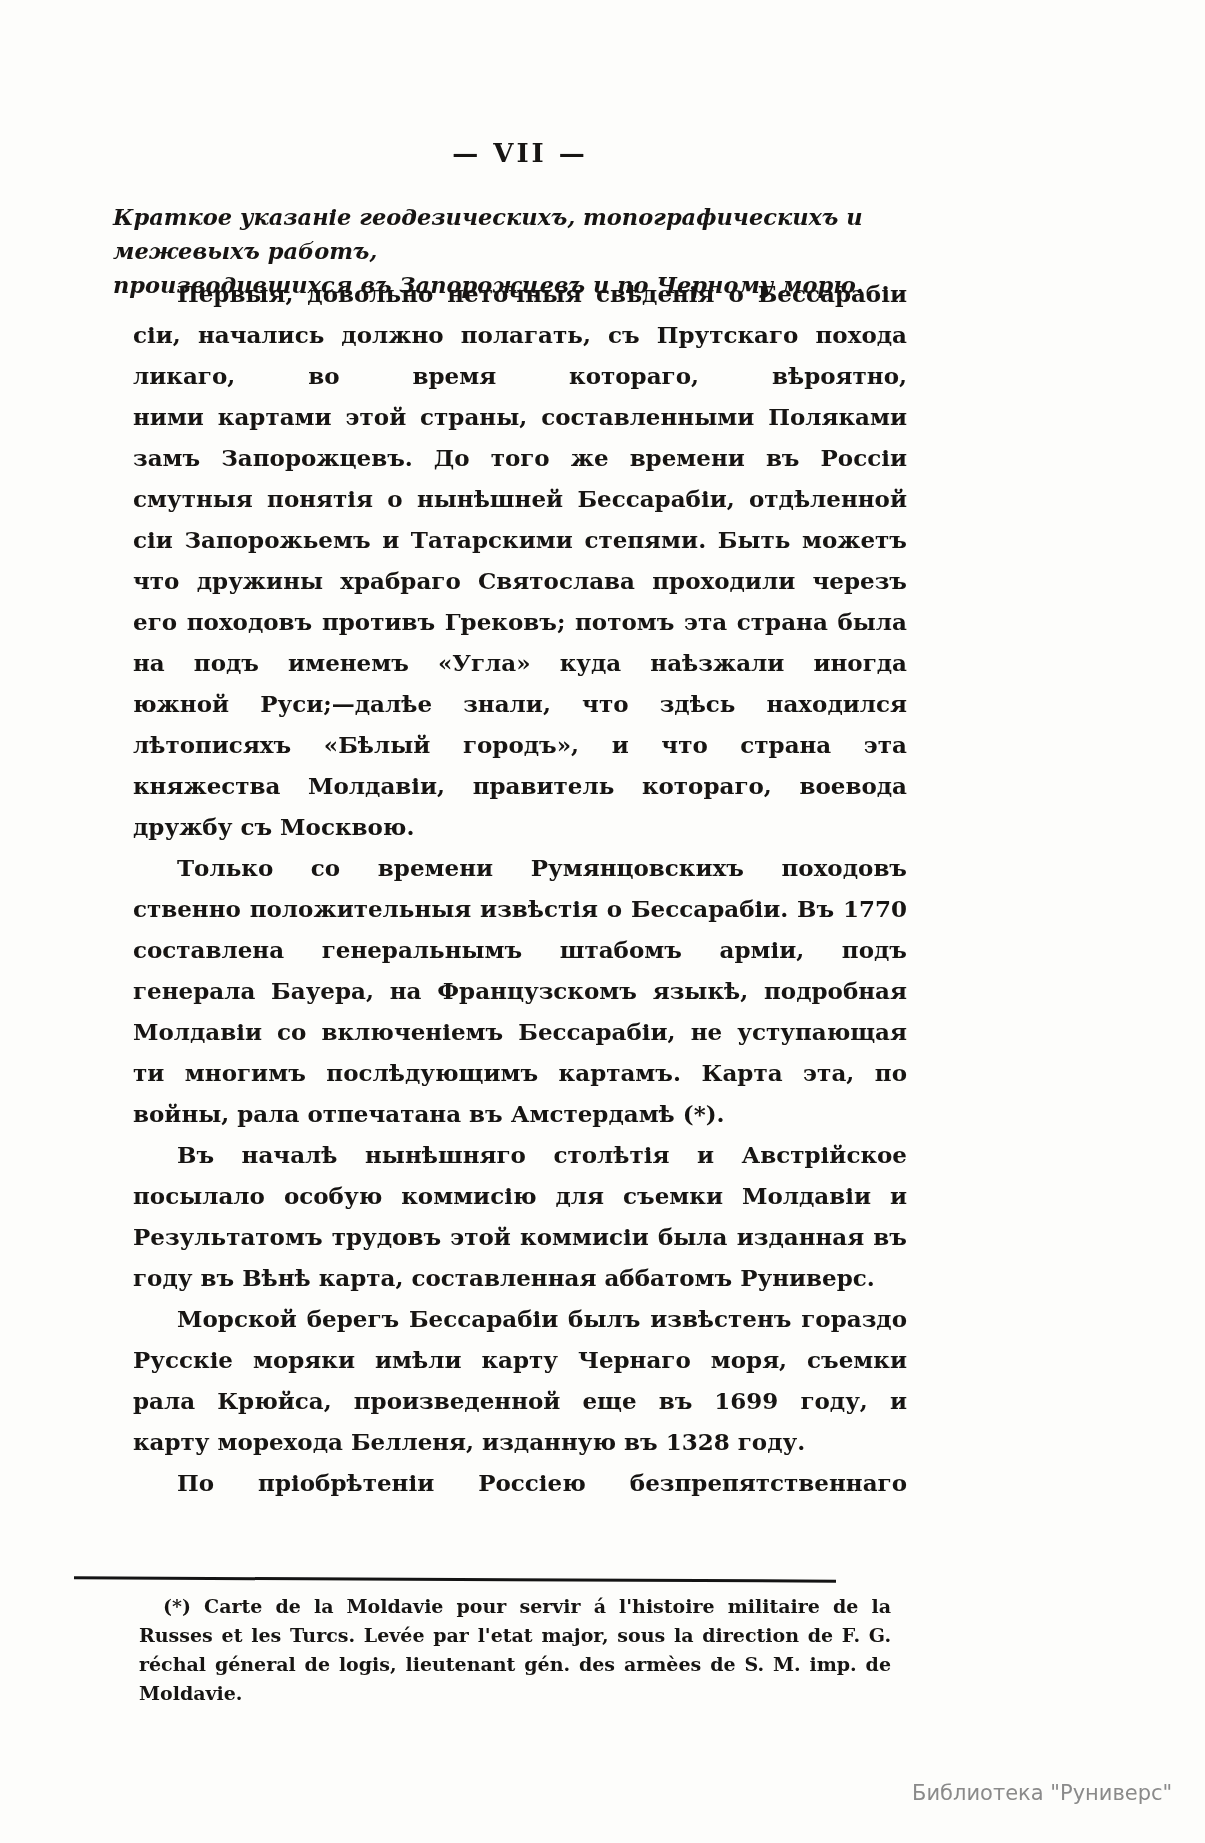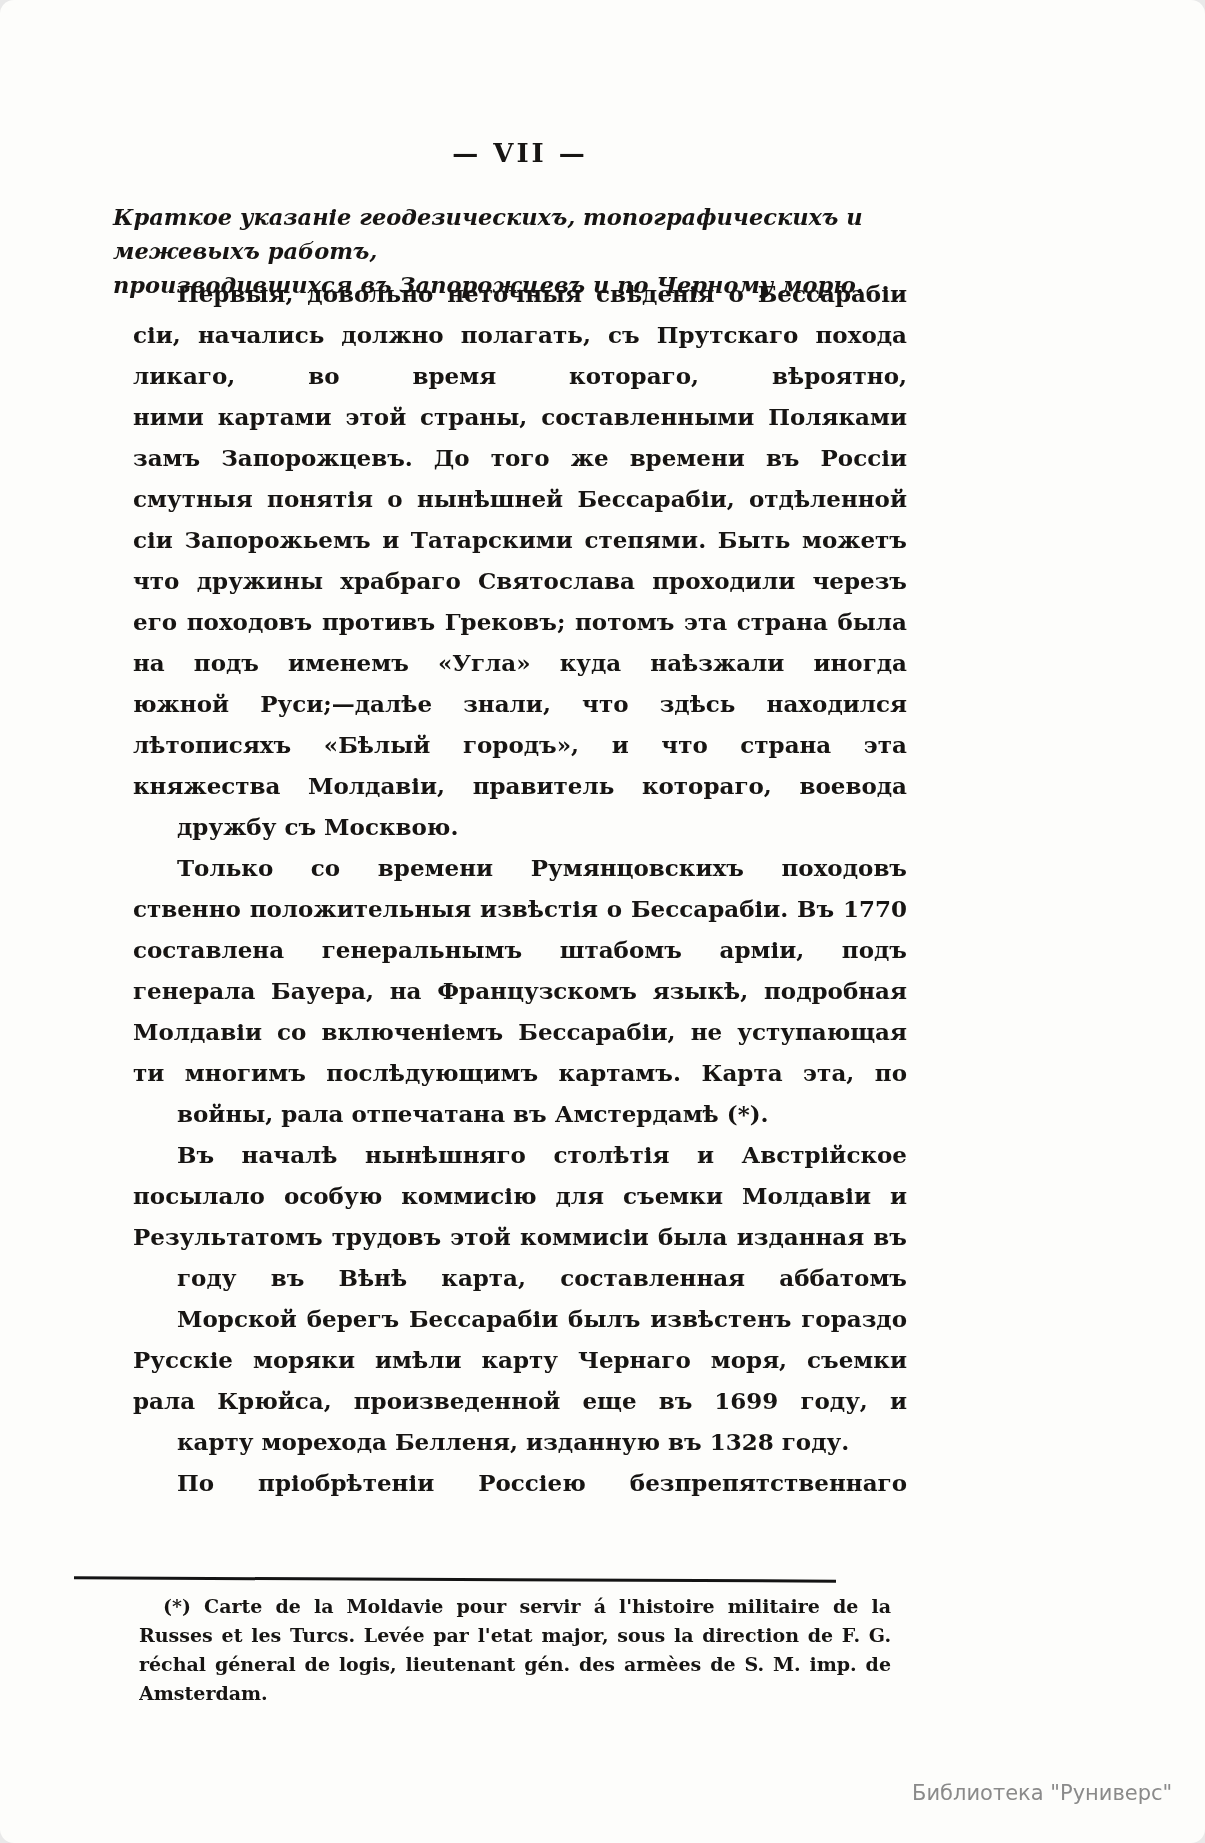--- a/index.html
+++ b/index.html
@@ -5,21 +5,20 @@
   html, body { margin: 0; padding: 0; background: #e9e9e9; }
   .page {
     position: relative;
     width: 1205px;
     height: 1843px;
     margin: 0 auto;
     background: #fdfdfb;
     font-family: "DejaVu Serif", serif;
     color: #171513;
     overflow: hidden;
-    border-radius: 14px;
   }
   .page-number {
     position: absolute;
     top: 138px;
     left: 133px;
     width: 774px;
     text-align: center;
     font-size: 26px;
     letter-spacing: 3px;
     font-weight: bold;
@@ -44,21 +43,21 @@
     line-height: 41px;
     font-weight: bold;
   }
   .line {
     text-align: justify;
     text-align-last: justify;
     height: 41px;
     overflow: hidden;
   }
   .line.first { text-indent: 44px; }
-  .line.last  { text-align-last: auto; margin-left: 44px; }
+  .line.last  { text-align-last: auto; }
   .fn-rule {
     position: absolute;
     top: 1578px;
     left: 74px;
     width: 762px;
     height: 3px;
     background: #141414;
     transform: rotate(0.25deg);
   }
   .footnote {
@@ -137,17 +136,17 @@
       <div>
         <div class="line first">По пріобрѣтеніи Россіею безпрепятственнаго плаванія по</div>
       </div>
     </div>
   <div class="fn-rule"></div>
   <div class="footnote" id="footnote">
       <div>
         <div class="fn-line first">(*) Carte de la Moldavie pour servir á l'histoire militaire de la guerre entre les</div>
         <div class="fn-line">Russes et les Turcs. Levée par l'etat major, sous la direction de F. G. Bawr, ma-</div>
         <div class="fn-line">réchal géneral de logis, lieutenant gén. des armèes de S. M. imp. de toutes les Russies</div>
-        <div class="fn-line last">Amsterdam.</div>
+        <div class="fn-line last">Moldavie.</div>
       </div>
     </div>
   <div class="watermark">Библиотека "Руниверс"</div>
 </div>
 
 </body></html>

